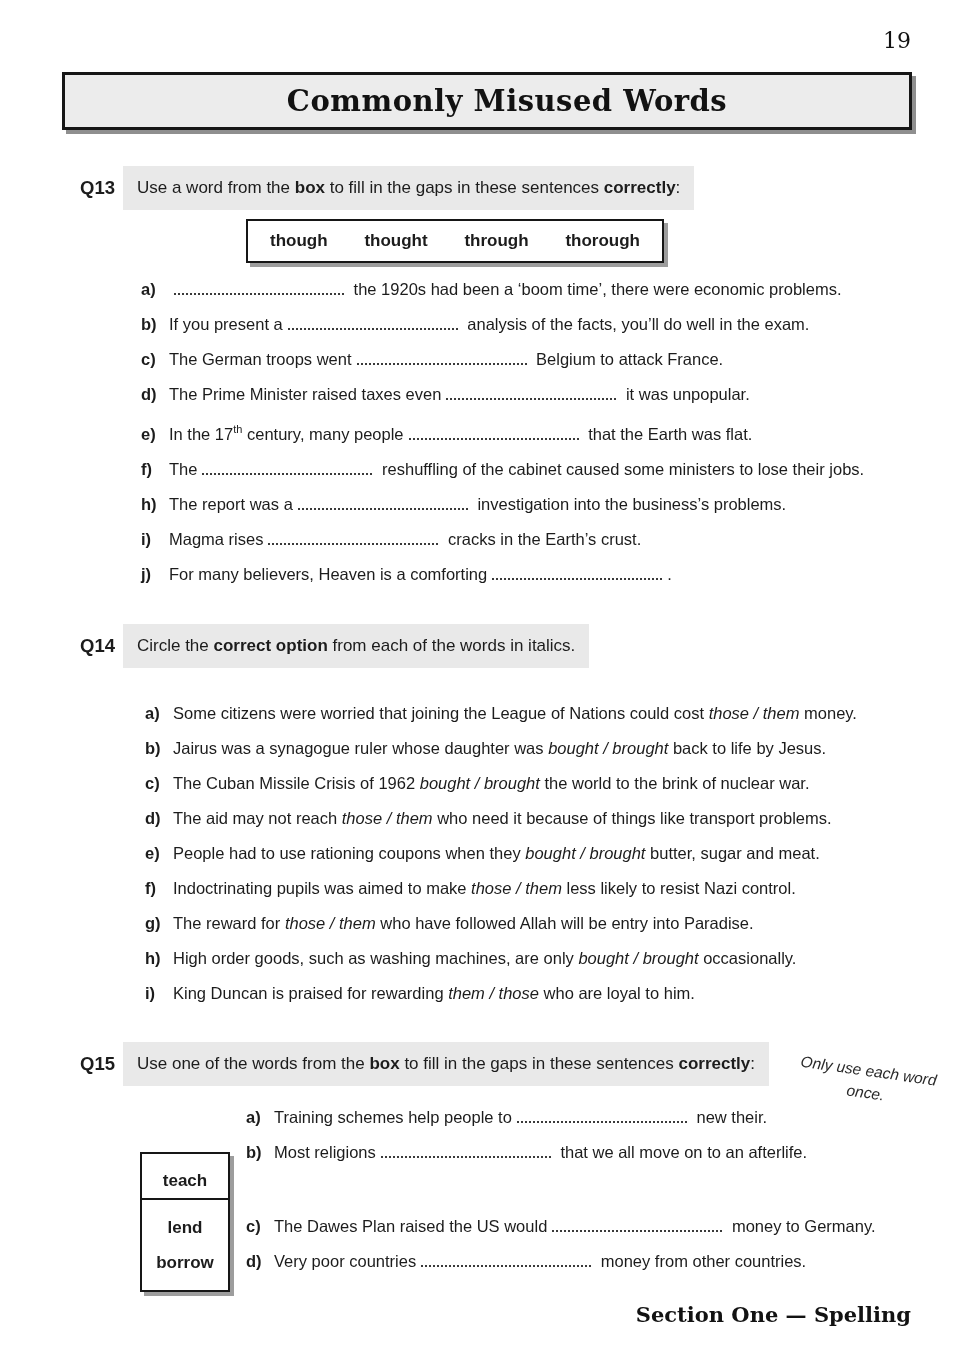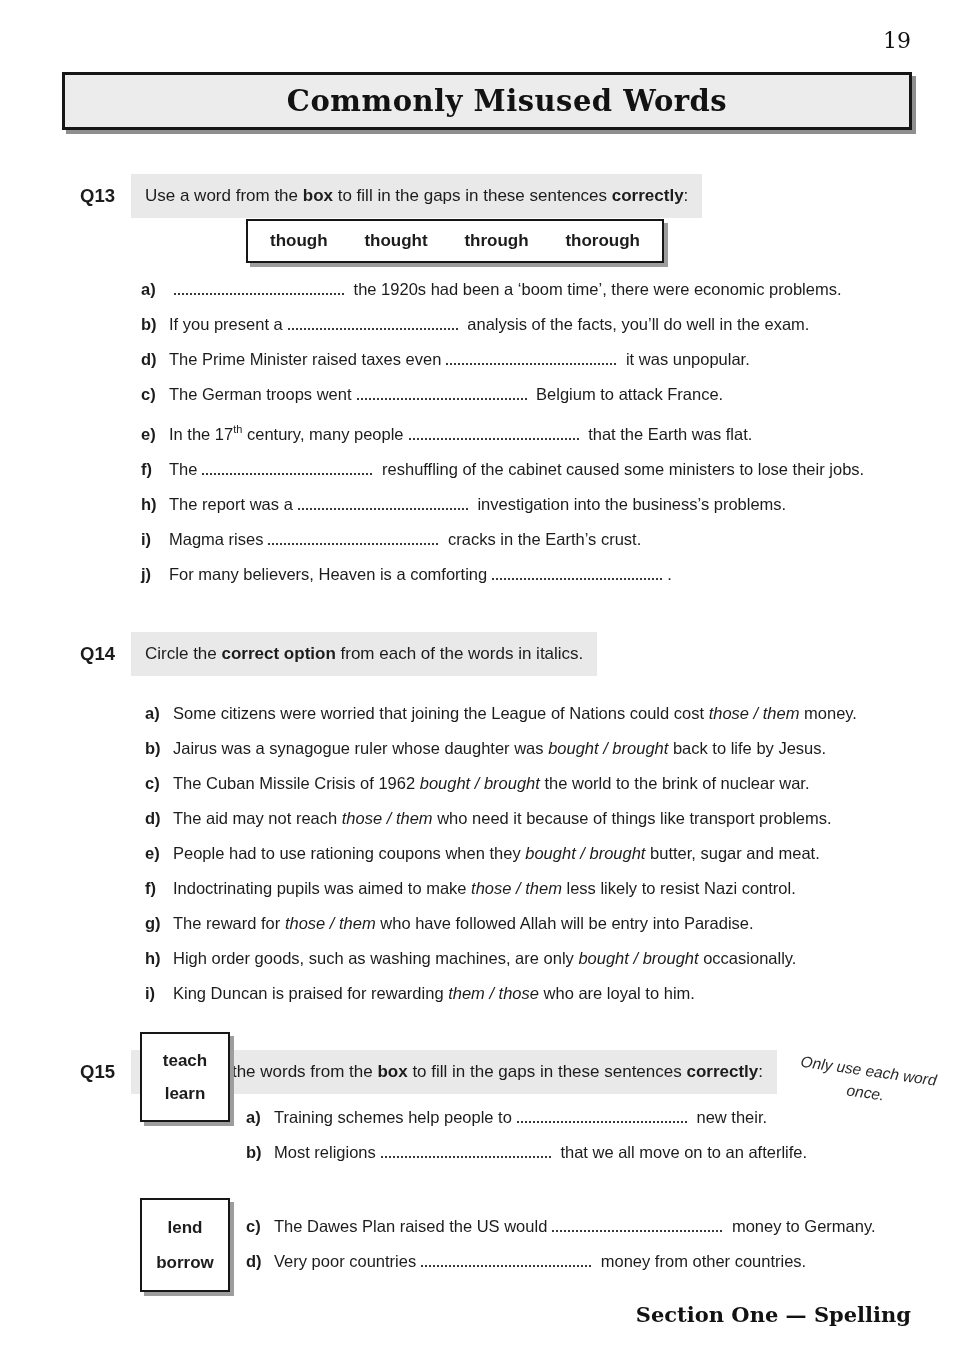--- a/index.html
+++ b/index.html
@@ -23,21 +23,21 @@
     background:#ececec;
     border:3px solid #161616;
     box-shadow:4px 4px 0 #8f8f8f;
     display:flex; align-items:center; justify-content:center;padding-left:40px;
   }
   .titlebox h1 {
     font-family:"DejaVu Serif", serif;
     font-weight:bold; font-size:29px; letter-spacing:.5px; color:#121212;
   }
 
-  .qhead { position:absolute; left:80px; display:flex; align-items:center; gap:16px;margin-top:8px; }
+  .qhead { position:absolute; left:80px; display:flex; align-items:center; gap:8px; }
   .qlabel { font-weight:bold; font-size:18.5px; }
   .instruction {
     background:#e9e9e9; padding:12px 14px;
     font-size:17px; white-space:nowrap;
   }
   .instruction b { font-weight:bold; }
 
   .wordbox {
     position:absolute;
     background:#ffffff;
@@ -48,21 +48,21 @@
     left:246px; top:219px; width:418px; height:44px;
     display:flex; align-items:center; justify-content:space-between;
     padding:16px 22px;
     font-weight:bold; font-size:17px;
   }
   .vbox {
     display:flex; flex-direction:column; align-items:center; justify-content:space-around;
     font-weight:bold; font-size:17px;
     padding:10px 0;
   }
-  #q15-box1 { left:140px; top:1032px; width:90px; height:90px; }
+  #q15-box1 { left:140px; top:1152px; width:90px; height:90px; }
   #q15-box2 { left:140px; top:1198px; width:90px; height:94px; }
 
   .items { position:absolute; font-size:16.5px; }
   .item { line-height:35px; white-space:nowrap; }
   .ilabel { display:inline-block; width:28px; font-weight:bold; }
   .blank {
     display:inline-block; width:170px; height:14px;
     border-bottom:2px dotted #3a3a3a;
     margin:0 5px;
   }
@@ -108,22 +108,22 @@
 <div class="wordbox" id="q13-wordbox">
   <span>though</span>
   <span>thought</span>
   <span>through</span>
   <span>thorough</span>
 </div>
 
 <div class="items" id="q13-items">
   <div class="item"><span class="ilabel">a)</span><span></span><span class="blank"></span> <span>the 1920s had been a ‘boom time’, there were economic problems.</span></div>
   <div class="item"><span class="ilabel">b)</span><span>If you present a</span><span class="blank"></span> <span>analysis of the facts, you’ll do well in the exam.</span></div>
+  <div class="item"><span class="ilabel">c)</span><span>The German troops went</span><span class="blank"></span> <span>Belgium to attack France.</span></div>
   <div class="item"><span class="ilabel">d)</span><span>The Prime Minister raised taxes even</span><span class="blank"></span> <span>it was unpopular.</span></div>
-  <div class="item"><span class="ilabel">c)</span><span>The German troops went</span><span class="blank"></span> <span>Belgium to attack France.</span></div>
   <div class="item"><span class="ilabel">e)</span><span>In the 17</span><sup>th</sup><span> century, many people</span><span class="blank"></span> <span>that the Earth was flat.</span></div>
   <div class="item"><span class="ilabel">f)</span><span>The</span><span class="blank"></span> <span>reshuffling of the cabinet caused some ministers to lose their jobs.</span></div>
   <div class="item"><span class="ilabel">h)</span><span>The report was a</span><span class="blank"></span> <span>investigation into the business’s problems.</span></div>
   <div class="item"><span class="ilabel">i)</span><span>Magma rises</span><span class="blank"></span> <span>cracks in the Earth’s crust.</span></div>
   <div class="item"><span class="ilabel">j)</span><span>For many believers, Heaven is a comforting</span><span class="blank"></span><span>.</span></div>
 </div>
 
 <div class="qhead" id="q14-head">
   <span class="qlabel">Q14</span>
   <span class="instruction"><span>Circle the </span><b>correct option</b><span> from each of the words in italics.</span></span>

